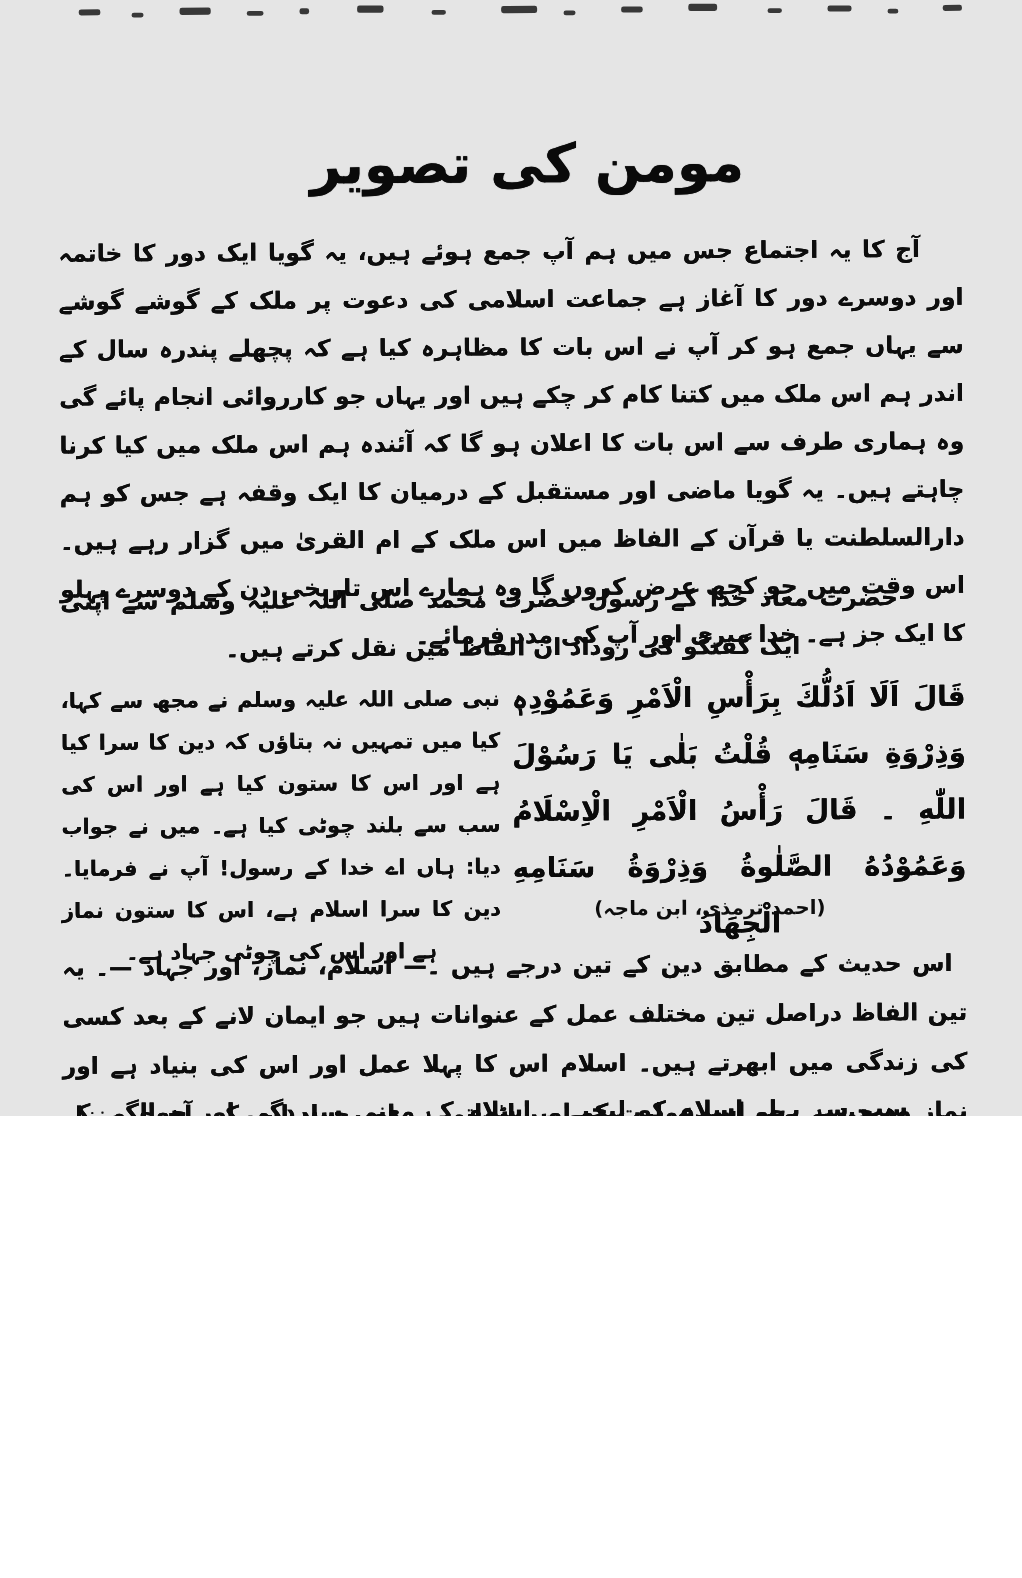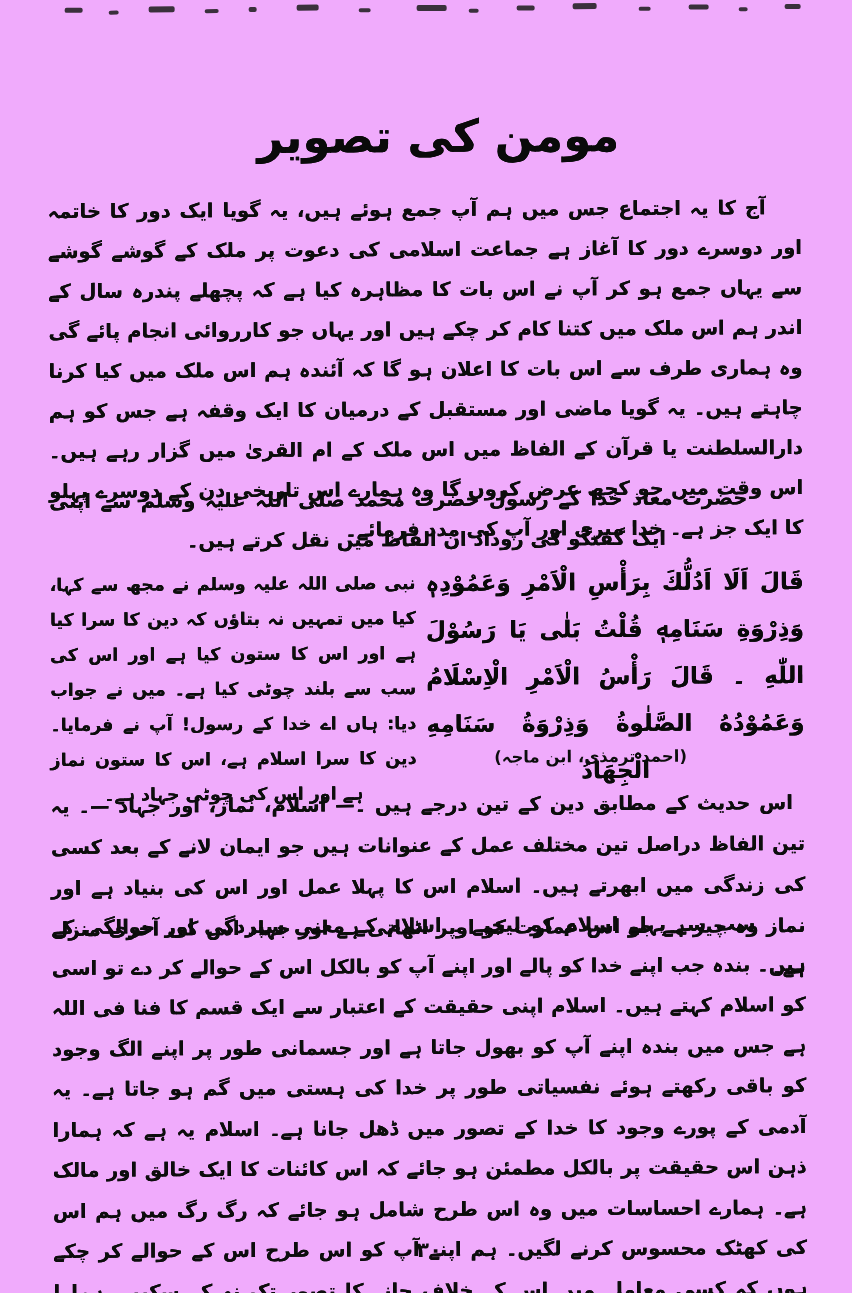--- a/index.html
+++ b/index.html
@@ -3,22 +3,22 @@
 <meta charset="utf-8">
 <style>
   html, body {
     margin: 0;
     padding: 0;
     background: #ffffff;
   }
   .page {
     position: relative;
     width: 852px;
-    height: 1293px;
-    background: #f0abfc;
+    height: 930px;
+    background: #e5e5e5;
     overflow: hidden;
     font-family: "DejaVu Sans", sans-serif;
     color: #0d0d0d;
   }
   .content {
     position: absolute;
     inset: 0;
     transform: rotate(-0.3deg);
     transform-origin: 50% 50%;
   }

